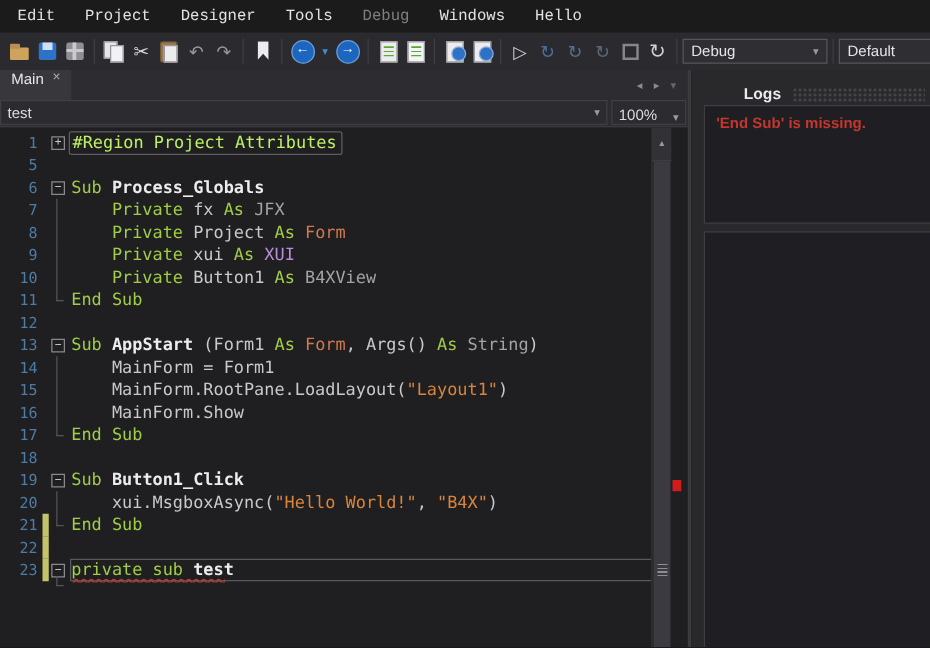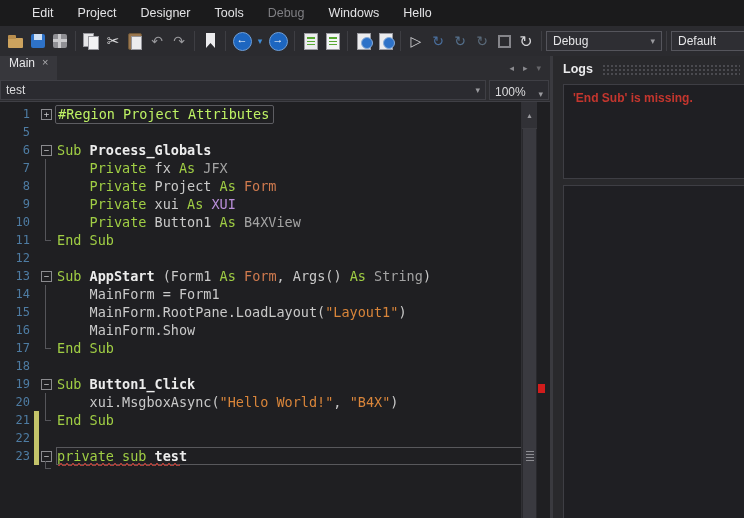--- a/index.html
+++ b/index.html
@@ -1,20 +1,20 @@
 <!DOCTYPE html>
 <html><head>
 <meta charset="utf-8">
 <style>
   html,body{margin:0;padding:0;background:#1b1b1c;}
   .app{width:744px;height:518px;position:relative;overflow:hidden;background:#1b1b1c;
        font-family:"Liberation Sans",sans-serif;color:#e3e3e5;-webkit-font-smoothing:antialiased;}
 
   
-  .menubar{height:26px;display:flex;align-items:center;background:#1b1b1c;padding-left:20px;}
+  .menubar{height:26px;display:flex;align-items:center;background:#1b1b1c;padding-left:2px;font-family:Liberation Mono, monospace;}
   .mi{padding:0 12px;font-size:12.5px;color:#e3e3e5;line-height:26px;cursor:default;}
   .mi.dim{color:#7f7f83;}
 
   
   .toolbar{height:30px;display:flex;align-items:center;background:#2b2b2f;padding-left:5px;flex-wrap:nowrap;}
   .tb-icons{display:flex;align-items:center;flex:none;}
   .tb-sep{width:1px;height:20px;background:#3e3e43;margin:0 4px;flex:none;}
   .tbi{width:22px;height:24px;position:relative;display:flex;align-items:center;justify-content:center;flex:none;color:#cfcfd2;}
   .i-open::before{content:"";position:absolute;left:3px;top:9px;width:15px;height:10px;background:#cda35e;border-radius:1px;}
   .i-open::after{content:"";position:absolute;left:3px;top:6px;width:8px;height:4px;background:#b98e4e;border-radius:1px 1px 0 0;}
@@ -109,21 +109,21 @@
       background-size:6px 6px;background-repeat:repeat-x;}
   .vscroll{position:absolute;left:521px;top:0;bottom:0;width:16px;background:#29292d;border-left:1px solid #303034;box-sizing:border-box;}
   .vs-btn{height:26px;background:#313136;border-bottom:1px solid #3c3c41;color:#9a9a9e;font-size:7px;
       display:flex;align-items:center;justify-content:center;}
   .vs-thumb{position:absolute;left:1px;right:1px;top:27px;bottom:0;background:#3a3a40;}
   .vs-grip{position:absolute;left:3px;top:322px;width:8px;height:10px;
       background:repeating-linear-gradient(#8d8d92 0 1px,transparent 1px 3px);}
   .err-stripe{position:absolute;left:538px;top:282px;width:7px;height:9px;background:#d11c1c;}
 
   
-  .logs-header{display:flex;align-items:center;height:26px;padding-left:10px;}
+  .logs-header{display:flex;align-items:flex-end;height:26px;padding-left:10px;margin-left:32px;}
   .logs-title{font-size:12.5px;font-weight:bold;color:#ebebed;}
   .logs-dots{flex:1;height:12px;margin:2px 4px 0 9px;
       background-image:radial-gradient(#4a4a4f 1px,transparent 1.2px);background-size:4px 4px;}
   .log-box{position:absolute;left:10px;right:-2px;background:#1f1f23;border:1px solid #3e3e44;}
   .log-box1{top:28px;height:93px;}
   .log-box2{top:129px;bottom:-2px;}
   .log-error{padding:6px 9px;font-size:12px;font-weight:bold;color:#c4362e;}
 </style>
 </head>
 <body>

